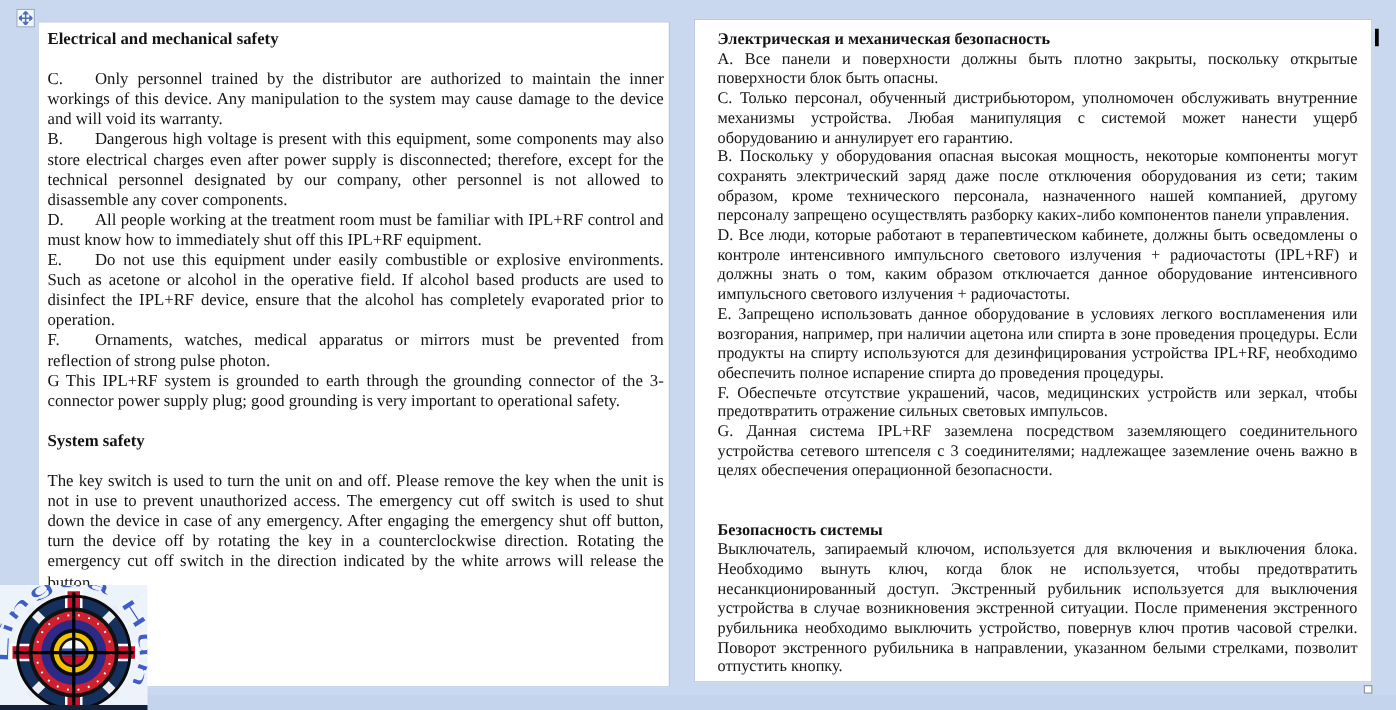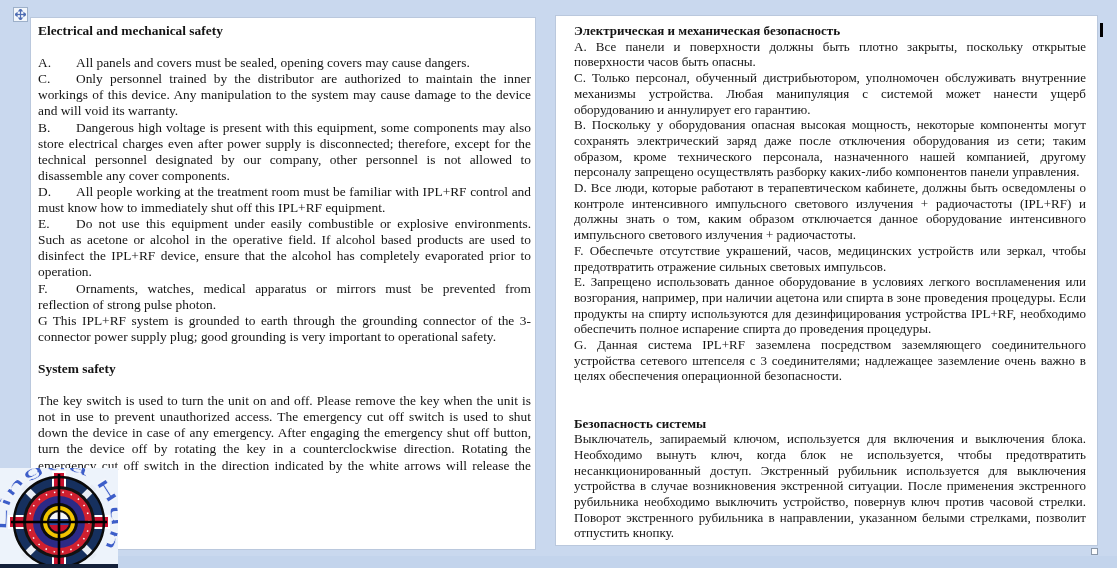--- a/index.html
+++ b/index.html
@@ -46,43 +46,42 @@
           <path d="M11 5.5 L9 4 L9 7 Z"></path>
         </g>
       </svg>
     </span>
   </div>
 
   <div class="page page-left">
     <div>
         <div class="blk heading">Electrical and mechanical safety</div>
         <div class="blk spacer"></div>
-        <div class="blk item"><span class="lbl tab">A.</span>All panels and covers must be sealed, opening covers may cause dangers.</div>
         <div class="blk item"><span class="lbl tab">C.</span>Only personnel trained by the distributor are authorized to maintain the inner workings of this device. Any manipulation to the system may cause damage to the device and will void its warranty.</div>
         <div class="blk item"><span class="lbl tab">B.</span>Dangerous high voltage is present with this equipment, some components may also store electrical charges even after power supply is disconnected; therefore, except for the technical personnel designated by our company, other personnel is not allowed to disassemble any cover components.</div>
         <div class="blk item"><span class="lbl tab">D.</span>All people working at the treatment room must be familiar with IPL+RF control and must know how to immediately shut off this IPL+RF equipment.</div>
         <div class="blk item"><span class="lbl tab">E.</span>Do not use this equipment under easily combustible or explosive environments. Such as acetone or alcohol in the operative field. If alcohol based products are used to disinfect the IPL+RF device, ensure that the alcohol has completely evaporated prior to operation.</div>
         <div class="blk item"><span class="lbl tab">F.</span>Ornaments, watches, medical apparatus or mirrors must be prevented from reflection of strong pulse photon.</div>
         <div class="blk item"><span class="lbl gap">G</span>This IPL+RF system is grounded to earth through the grounding connector of the 3-connector power supply plug; good grounding is very important to operational safety.</div>
         <div class="blk spacer"></div>
         <div class="blk heading">System safety</div>
         <div class="blk spacer"></div>
         <div class="blk para">The key switch is used to turn the unit on and off. Please remove the key when the unit is not in use to prevent unauthorized access. The emergency cut off switch is used to shut down the device in case of any emergency. After engaging the emergency shut off button, turn the device off by rotating the key in a counterclockwise direction. Rotating the emergency cut off switch in the direction indicated by the white arrows will release the button.</div>
       </div>
   </div>
 
   <div class="page page-right">
     <div>
         <div class="blk heading">Электрическая и механическая безопасность</div>
-        <div class="blk para">А. Все панели и поверхности должны быть плотно закрыты, поскольку открытые поверхности часов быть опасны.</div>
+        <div class="blk para">А. Все панели и поверхности должны быть плотно закрыты, поскольку открытые поверхности блок быть опасны.</div>
         <div class="blk para">С. Только персонал, обученный дистрибьютором, уполномочен обслуживать внутренние механизмы устройства. Любая манипуляция с системой может нанести ущерб оборудованию и аннулирует его гарантию.</div>
         <div class="blk para">В. Поскольку у оборудования опасная высокая мощность, некоторые компоненты могут сохранять электрический заряд даже после отключения оборудования из сети; таким образом, кроме технического персонала, назначенного нашей компанией, другому персоналу запрещено осуществлять разборку каких-либо компонентов панели управления.</div>
         <div class="blk para">D. Все люди, которые работают в терапевтическом кабинете, должны быть осведомлены о контроле интенсивного импульсного светового излучения + радиочастоты (IPL+RF) и должны знать о том, каким образом отключается данное оборудование интенсивного импульсного светового излучения + радиочастоты.</div>
+        <div class="blk para">Е. Запрещено использовать данное оборудование в условиях легкого воспламенения или возгорания, например, при наличии ацетона или спирта в зоне проведения процедуры. Если продукты на спирту используются для дезинфицирования устройства IPL+RF, необходимо обеспечить полное испарение спирта до проведения процедуры.</div>
         <div class="blk para">F. Обеспечьте отсутствие украшений, часов, медицинских устройств или зеркал, чтобы предотвратить отражение сильных световых импульсов.</div>
-        <div class="blk para">Е. Запрещено использовать данное оборудование в условиях легкого воспламенения или возгорания, например, при наличии ацетона или спирта в зоне проведения процедуры. Если продукты на спирту используются для дезинфицирования устройства IPL+RF, необходимо обеспечить полное испарение спирта до проведения процедуры.</div>
         <div class="blk para">G. Данная система IPL+RF заземлена посредством заземляющего соединительного устройства сетевого штепселя с 3 соединителями; надлежащее заземление очень важно в целях обеспечения операционной безопасности.</div>
         <div class="blk spacer"></div>
         <div class="blk spacer"></div>
         <div class="blk heading">Безопасность системы</div>
         <div class="blk para">Выключатель, запираемый ключом, используется для включения и выключения блока. Необходимо вынуть ключ, когда блок не используется, чтобы предотвратить несанкционированный доступ. Экстренный рубильник используется для выключения устройства в случае возникновения экстренной ситуации. После применения экстренного рубильника необходимо выключить устройство, повернув ключ против часовой стрелки. Поворот экстренного рубильника в направлении, указанном белыми стрелками, позволит отпустить кнопку.</div>
       </div>
   </div>
 
   <div class="text-cursor"></div>
   <div class="resize-handle"></div>

